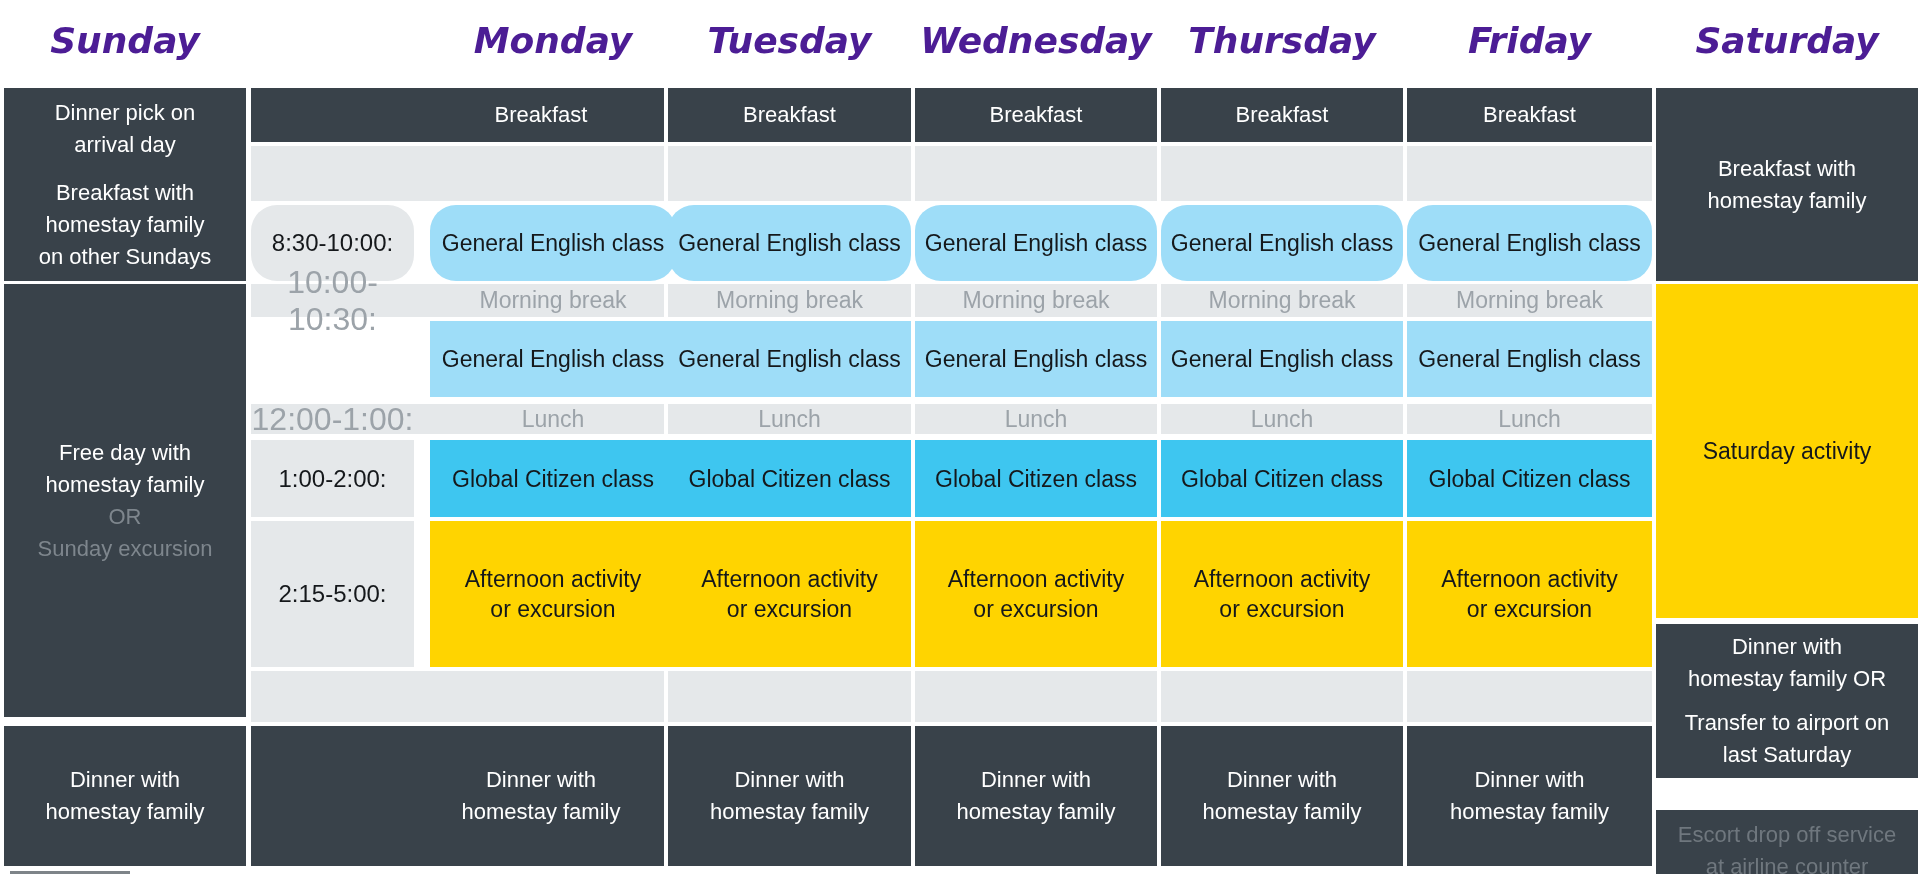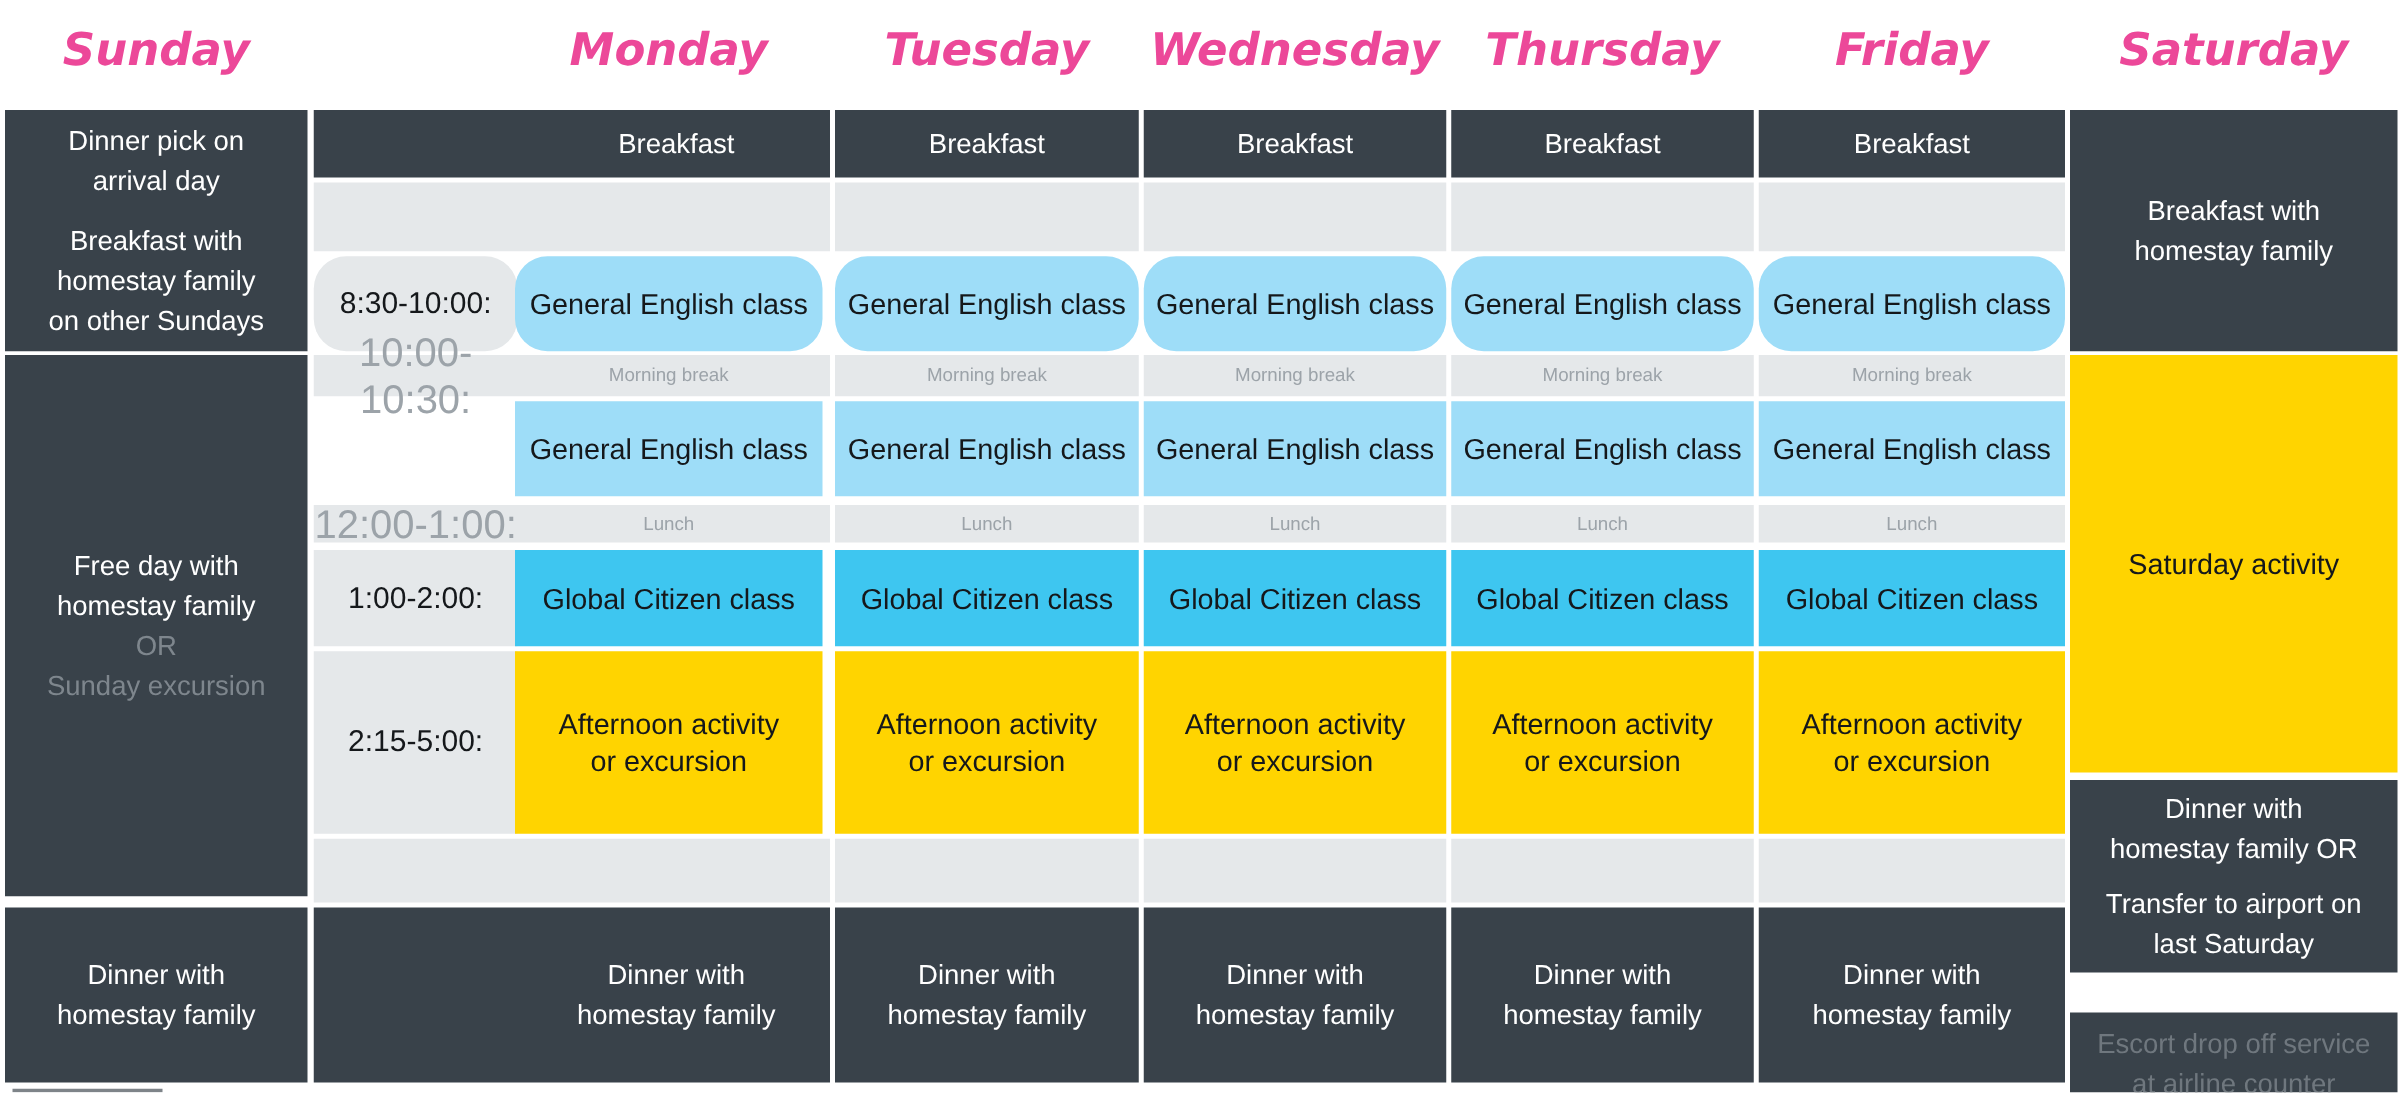--- a/index.html
+++ b/index.html
@@ -6,21 +6,21 @@
   .board{
     position:relative;
     width:1920px;height:874px;
     background:#ffffff;
     font-family:"Liberation Sans", sans-serif;
     overflow:hidden;
   }
   
   .col-sun {left:4px;   width:242px;}
   .col-time{left:251px; width:163px;}
-  .col-mon {left:412px; width:246px;}
+  .col-mon {left:430px; width:246px;}
   .col-tue {left:668px; width:243px;}
   .col-wed {left:915px; width:242px;}
   .col-thu {left:1161px;width:242px;}
   .col-fri {left:1407px;width:245px;}
   .col-sat {left:1656px;width:262px;}
   .col-monmerge{left:251px;width:413px;}
   
   .r1 {top:88px; height:54px;}
   .r2 {top:146px;height:55px;}
   .r3 {top:205px;height:76px;border-radius:26px;}
@@ -47,36 +47,36 @@
     align-items:center;justify-content:center;
     text-align:center;
     white-space:pre-line;
   }
   .dark  {background:#39424A;color:#ffffff;font-size:22px;line-height:32px;}
   .gray  {background:#E5E8EA;}
   .blue  {background:#9EDDF8;}
   .cyan  {background:#3EC6F0;}
   .yellow{background:#FFD400;}
   .classtxt{color:#15181B;font-size:23px;line-height:30px;}
-  .breaktxt{color:#9CA3A9;font-size:15px;}
+  .breaktxt{color:#9CA3A9;font-size:23px;}
   .timetxt {color:#15181B;font-size:24px;}
   .timemuted{color:#9CA3A9;font-size:32px;}
   .muted-on-dark{color:#7E868D;}
   .escort{color:#6F777E;}
   .monmerge-pad{padding-left:167px;} 
   .para-gap{gap:16px;}
   .para-gap-sm{gap:12px;}
   .overlay{background:transparent;}
   
   .dayhdr{
     position:absolute;top:10px;height:60px;
     display:flex;align-items:center;justify-content:center;
     font-family:"DejaVu Sans", sans-serif;
     font-style:italic;font-weight:700;
-    font-size:36px;color:#ec4899;
+    font-size:36px;color:#4c1d95;
   }
   
   .edge-artifact{
     position:absolute;left:10px;top:871px;width:120px;height:3px;
     background:#39424A;opacity:.65;
   }
 </style>
 </head>
 <body>
 

